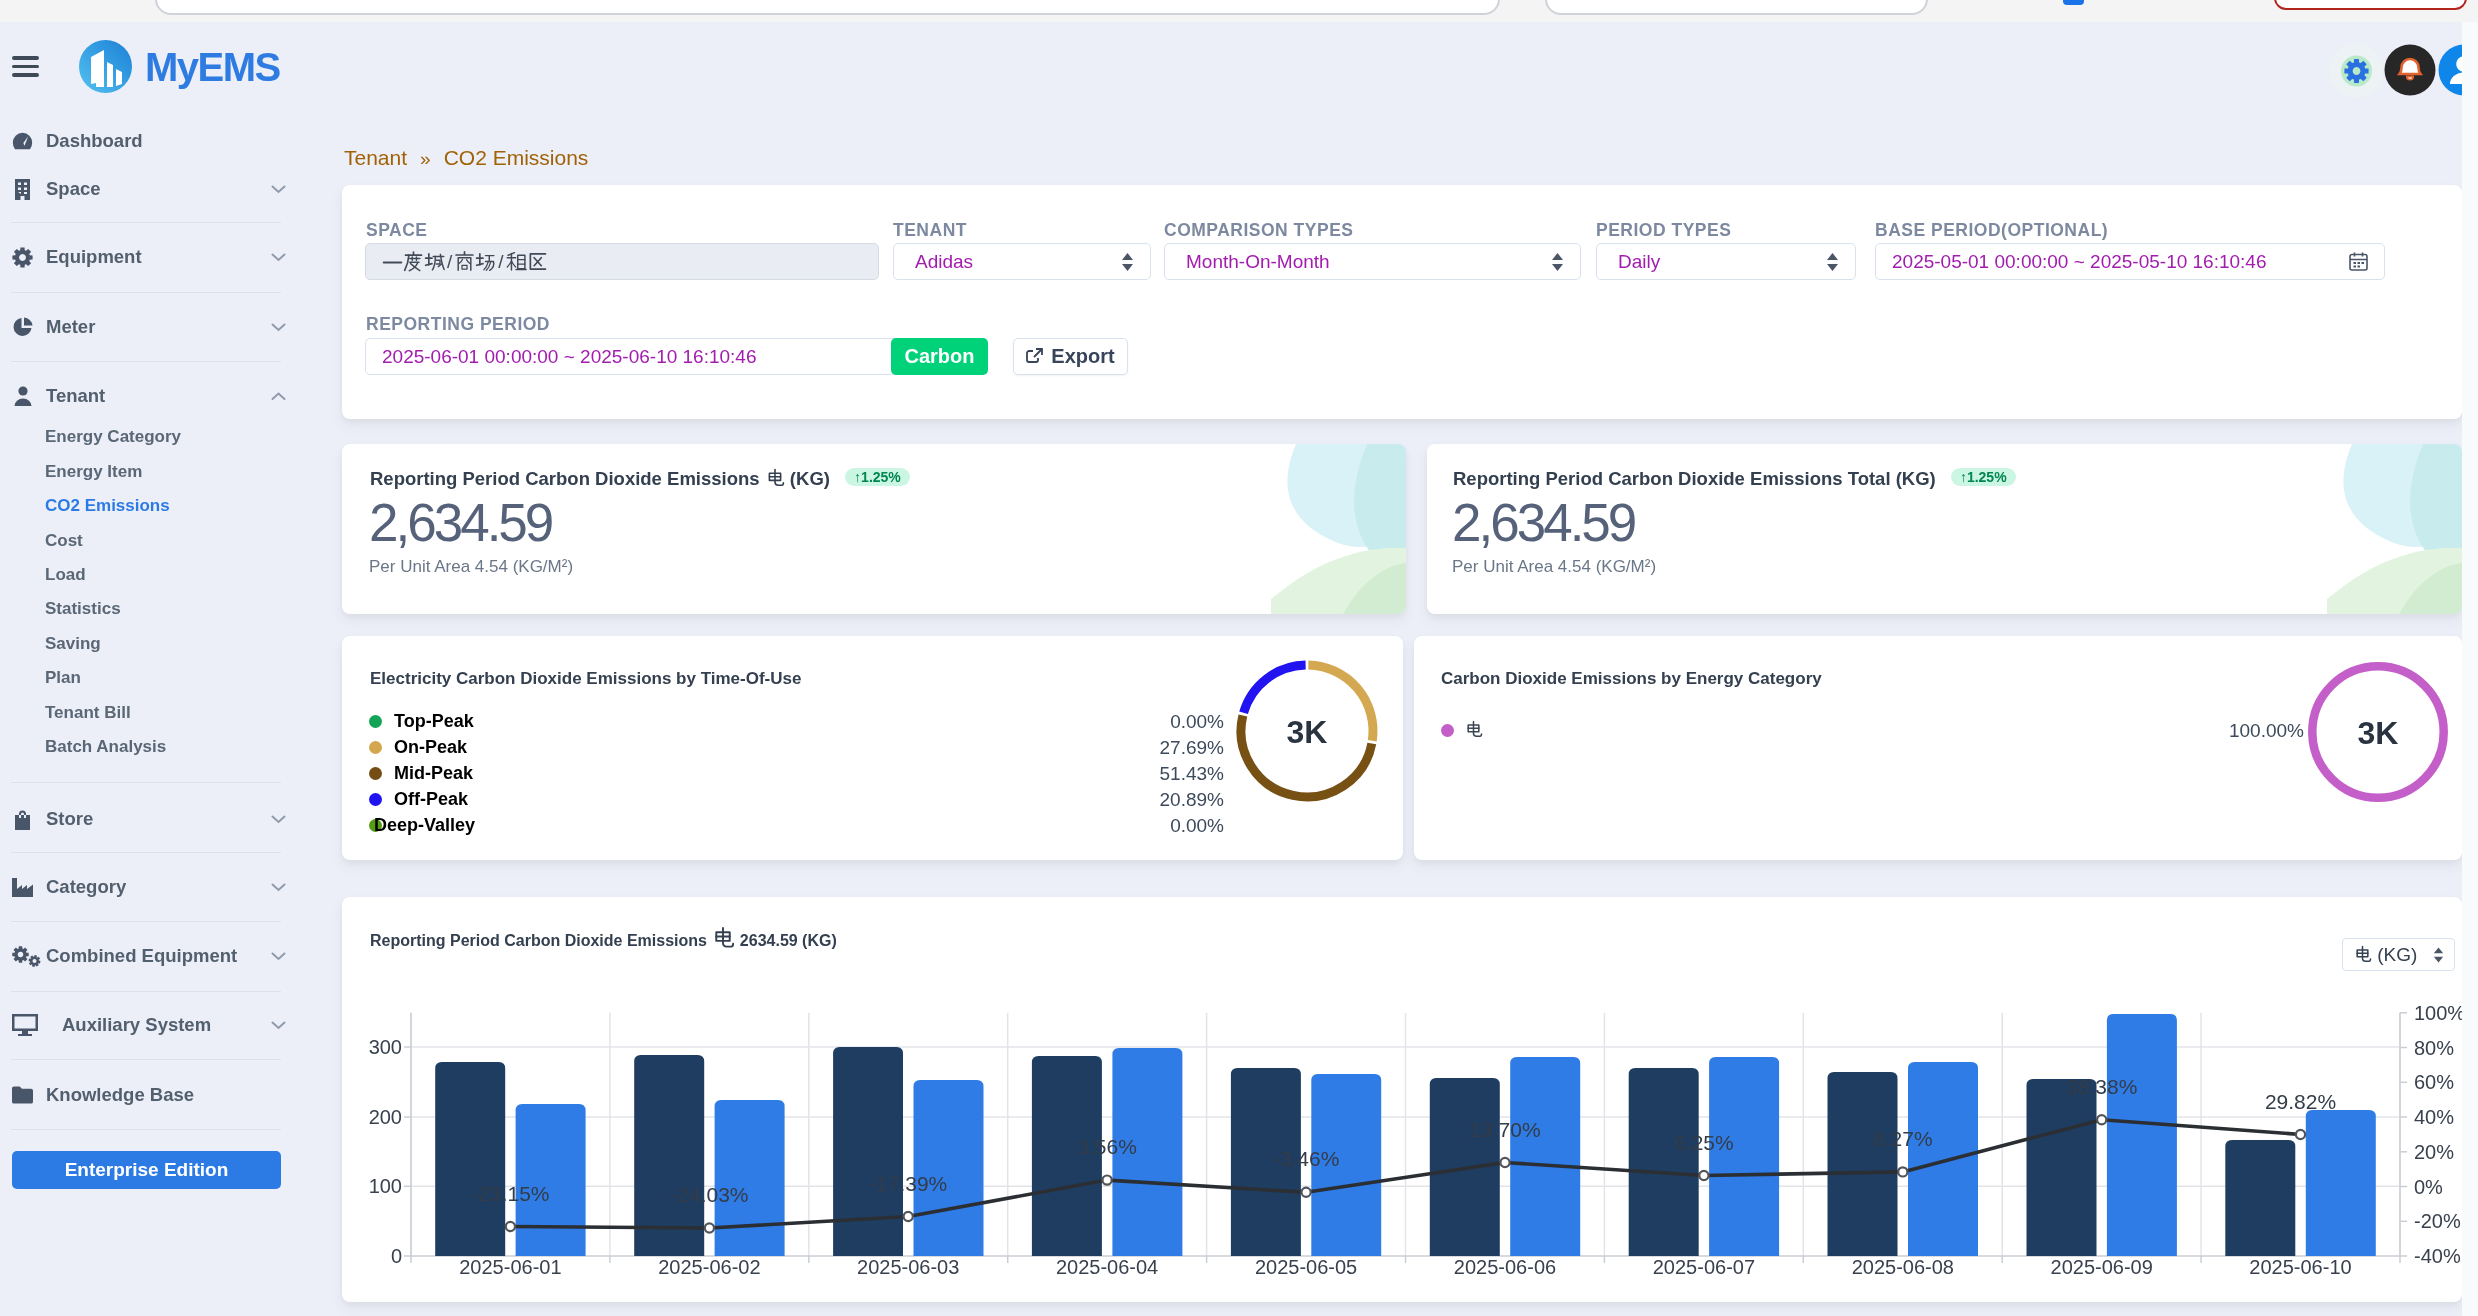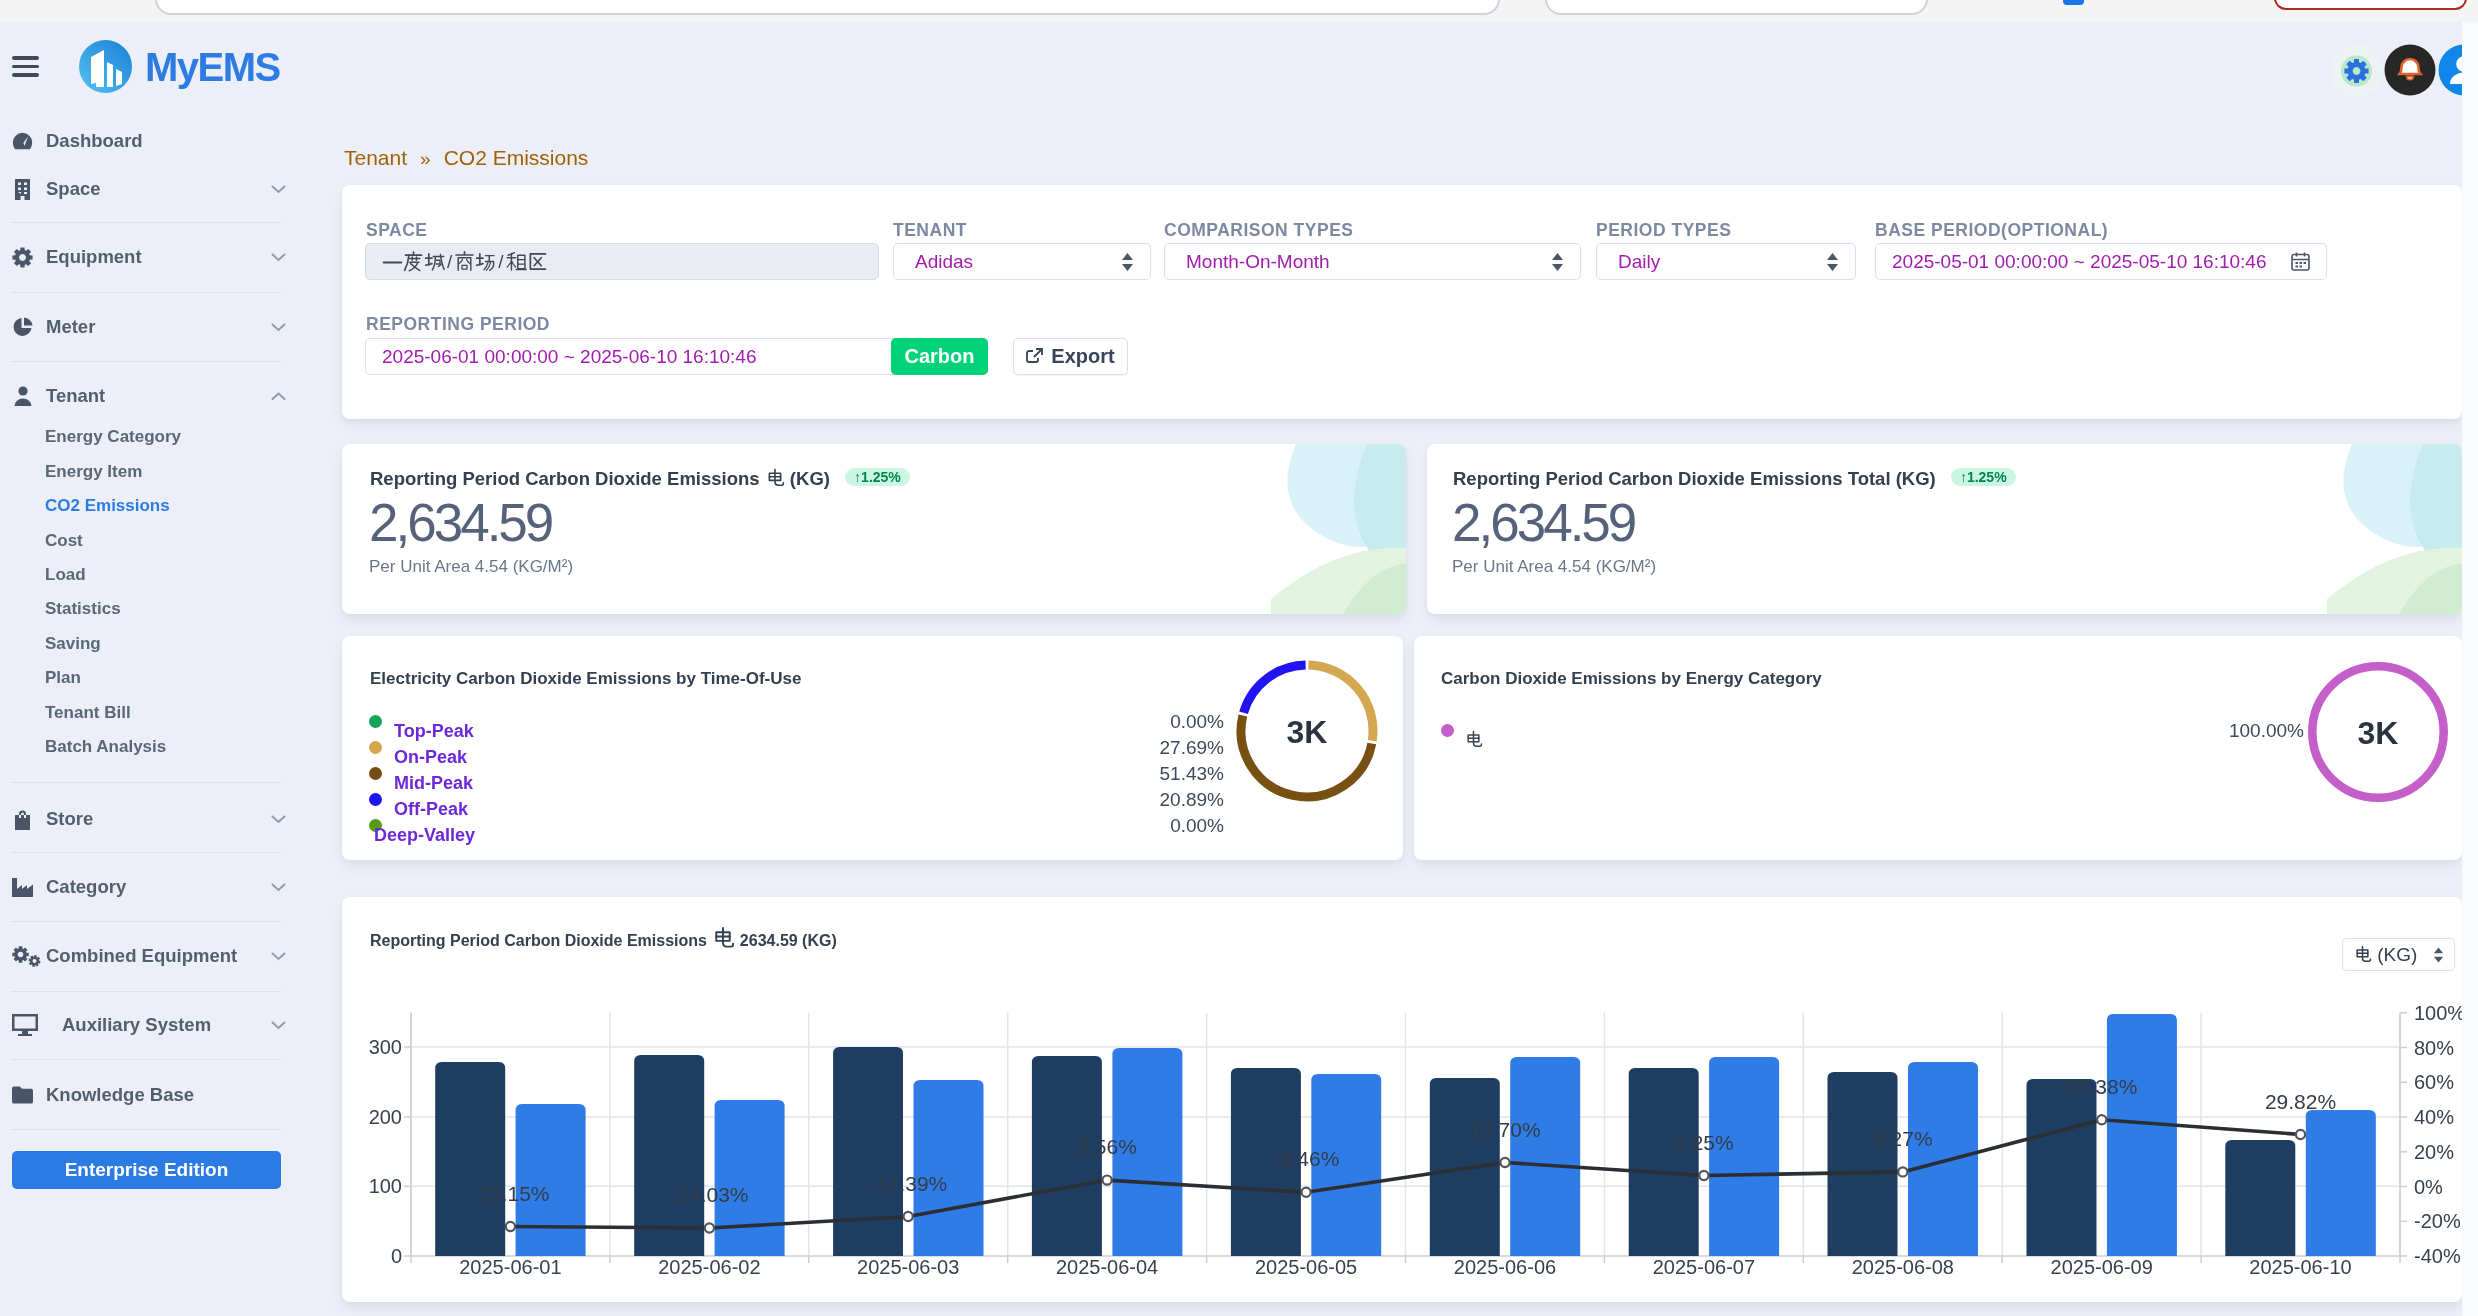--- a/index.html
+++ b/index.html
@@ -303,21 +303,21 @@
     </svg></div>
 <div class="abs lbl" style="left:1164px;top:220px">COMPARISON TYPES</div>
 <div class="inp" style="left:1164px;top:243px;width:417px;padding-left:21px">Month-On-Month<svg class="seltri" width="13" height="18" viewBox="0 0 13 18">
       <path d="M6.5 0 L12 7 H1 Z M6.5 18 L1 11 H12 Z" fill="#4a5566"></path>
     </svg></div>
 <div class="abs lbl" style="left:1596px;top:220px">PERIOD TYPES</div>
 <div class="inp" style="left:1596px;top:243px;width:260px;padding-left:21px">Daily<svg class="seltri" width="13" height="18" viewBox="0 0 13 18">
       <path d="M6.5 0 L12 7 H1 Z M6.5 18 L1 11 H12 Z" fill="#4a5566"></path>
     </svg></div>
 <div class="abs lbl" style="left:1875px;top:220px">BASE PERIOD(OPTIONAL)</div>
-<div class="inp" style="left:1875px;top:243px;width:452px">2025-05-01 00:00:00 ~ 2025-05-10 16:10:46
+<div class="inp" style="left:1875px;top:243px;width:510px">2025-05-01 00:00:00 ~ 2025-05-10 16:10:46
   <svg class="seltri" width="19" height="19" viewBox="0 0 19 19" fill="none" stroke="#4a5566" stroke-width="1.6">
       <rect x="1" y="2.5" width="17" height="15.5" rx="2"></rect>
       <path d="M1 7.5 H18 M5.5 0.5 V4.5 M13.5 0.5 V4.5"></path>
       <path d="M4.5 11 H7 M8.5 11 H11 M12.5 11 H15 M4.5 14.5 H7 M8.5 14.5 H11" stroke-width="1.9"></path>
     </svg>
 </div>
 <div class="abs lbl" style="left:366px;top:314px">REPORTING PERIOD</div>
 <div class="inp" style="left:365px;top:338px;width:595px">2025-06-01 00:00:00 ~ 2025-06-10 16:10:46
   <svg class="seltri" width="19" height="19" viewBox="0 0 19 19" fill="none" stroke="#4a5566" stroke-width="1.6">
       <rect x="1" y="2.5" width="17" height="15.5" rx="2"></rect>
@@ -362,21 +362,21 @@
 </div>
 <div class="abs" style="left:1452px;top:492px;font-size:53px;color:#56627a;letter-spacing:-3px">2,634.59</div>
 <div class="abs" style="left:1452px;top:557px;font-size:17px;color:#6a7788">Per Unit Area 4.54 (KG/M²)</div>
 
 <div class="card" style="left:342px;top:636px;width:1061px;height:224px"></div>
 <div class="card" style="left:1414px;top:636px;width:1048px;height:224px"></div>
 <div class="abs" style="left:370px;top:669px;font-size:17px;font-weight:bold;color:#344050">Electricity Carbon Dioxide Emissions by Time-Of-Use</div>
 <div class="abs" style="left:1441px;top:669px;font-size:17px;font-weight:bold;color:#344050">Carbon Dioxide Emissions by Energy Category</div>
 <style>
   .ld { position:absolute; width:13px; height:13px; border-radius:50%; }
-  .lt { position:absolute; font-size:18px; color:#6d28d9; font-weight:bold;margin-top:10px; }
+  .lt { position:absolute; font-size:18px; color:#000000; font-weight:bold; }
   .lp { position:absolute; width:130px; text-align:right; font-size:19px; color:#3d4a5c; }
 </style>
 <div class="ld" style="left:369px;top:715px;background:#13a457"></div>
 <div class="lt" style="left:394px;top:711px">Top-Peak</div>
 <div class="lp" style="left:1094px;top:711px">0.00%</div>
 <div class="ld" style="left:369px;top:741px;background:#d4a74e"></div>
 <div class="lt" style="left:394px;top:737px">On-Peak</div>
 <div class="lp" style="left:1094px;top:737px">27.69%</div>
 <div class="ld" style="left:369px;top:767px;background:#744d15"></div>
 <div class="lt" style="left:394px;top:763px">Mid-Peak</div>

